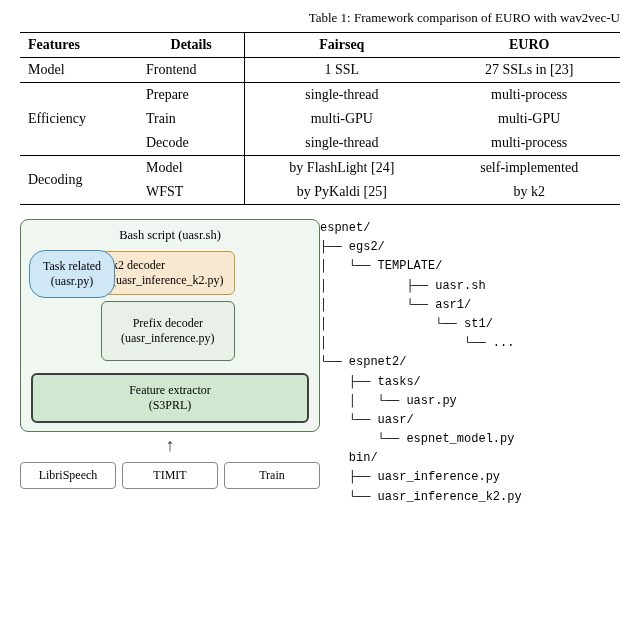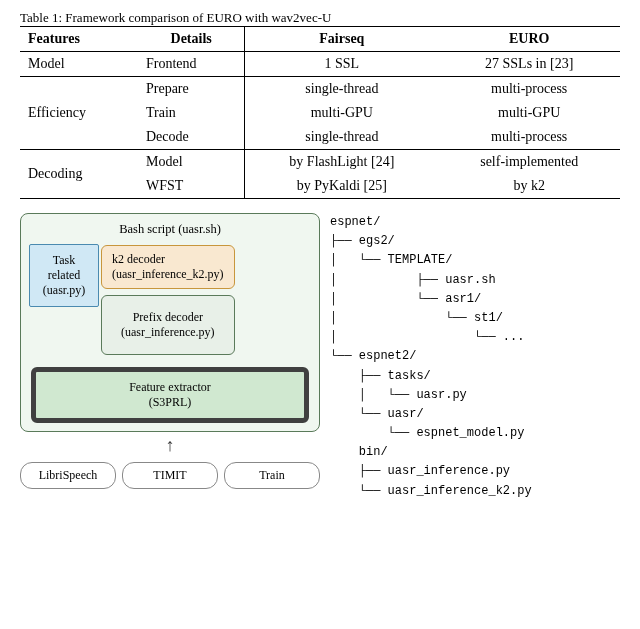--- a/index.html
+++ b/index.html
@@ -11,22 +11,23 @@
       width: 640px;
       min-height: 629px;
       padding: 10px 20px;
     }
 
     
     .table-section {
       margin-bottom: 14px;
     }
     .table-title {
-      text-align: left;
+      text-align: right;
       font-size: 13px;
+      margin-bottom: 6px;
     }
     .comparison-table {
       width: 100%;
       border-collapse: collapse;
       font-size: 14px;
     }
     .comparison-table th, .comparison-table td {
       padding: 4px 8px;
       text-align: center;
       vertical-align: middle;
@@ -49,21 +50,20 @@
       text-align: left;
     }
     .col-divider {
       border-left: 1px solid #000;
     }
 
     
     .bottom-section {
       display: flex;
       flex-direction: row;
-      gap: 10px;
       align-items: flex-start;
       margin-top: 8px;
     }
 
     
     .diagram-area {
       flex: 0 0 300px;
       position: relative;
     }
 
@@ -103,33 +103,33 @@
       border-radius: 6px;
       padding: 14px 10px;
       text-align: center;
       font-size: 12px;
     }
 
     .task-box {
       position: absolute;
       left: 8px;
       top: 30px;
-      width: 70px;
+      width: 86px;
       background: #d0e8f5;
       border: 1px solid #4a8ab0;
-      border-radius: 2px;
+      border-radius: 16px;
       padding: 8px 6px;
       text-align: center;
       font-size: 12px;
     }
 
     .feature-extractor-box {
       margin-top: 12px;
       background: #d0e8d0;
-      border: 5px solid #404040;
+      border: 2px solid #404040;
       border-radius: 6px;
       padding: 8px 10px;
       text-align: center;
       font-size: 12px;
     }
 
     .arrow-down {
       text-align: center;
       font-size: 18px;
       line-height: 1;
@@ -140,21 +140,21 @@
     .dataset-row {
       display: flex;
       flex-direction: row;
       gap: 6px;
       margin-top: 8px;
     }
 
     .dataset-box {
       flex: 1;
       border: 1px solid #888;
-      border-radius: 12px;
+      border-radius: 4px;
       padding: 5px 4px;
       text-align: center;
       font-size: 12px;
       background: #fff;
     }
 
     
     .tree-area {
       flex: 1;
       font-size: 12px;

